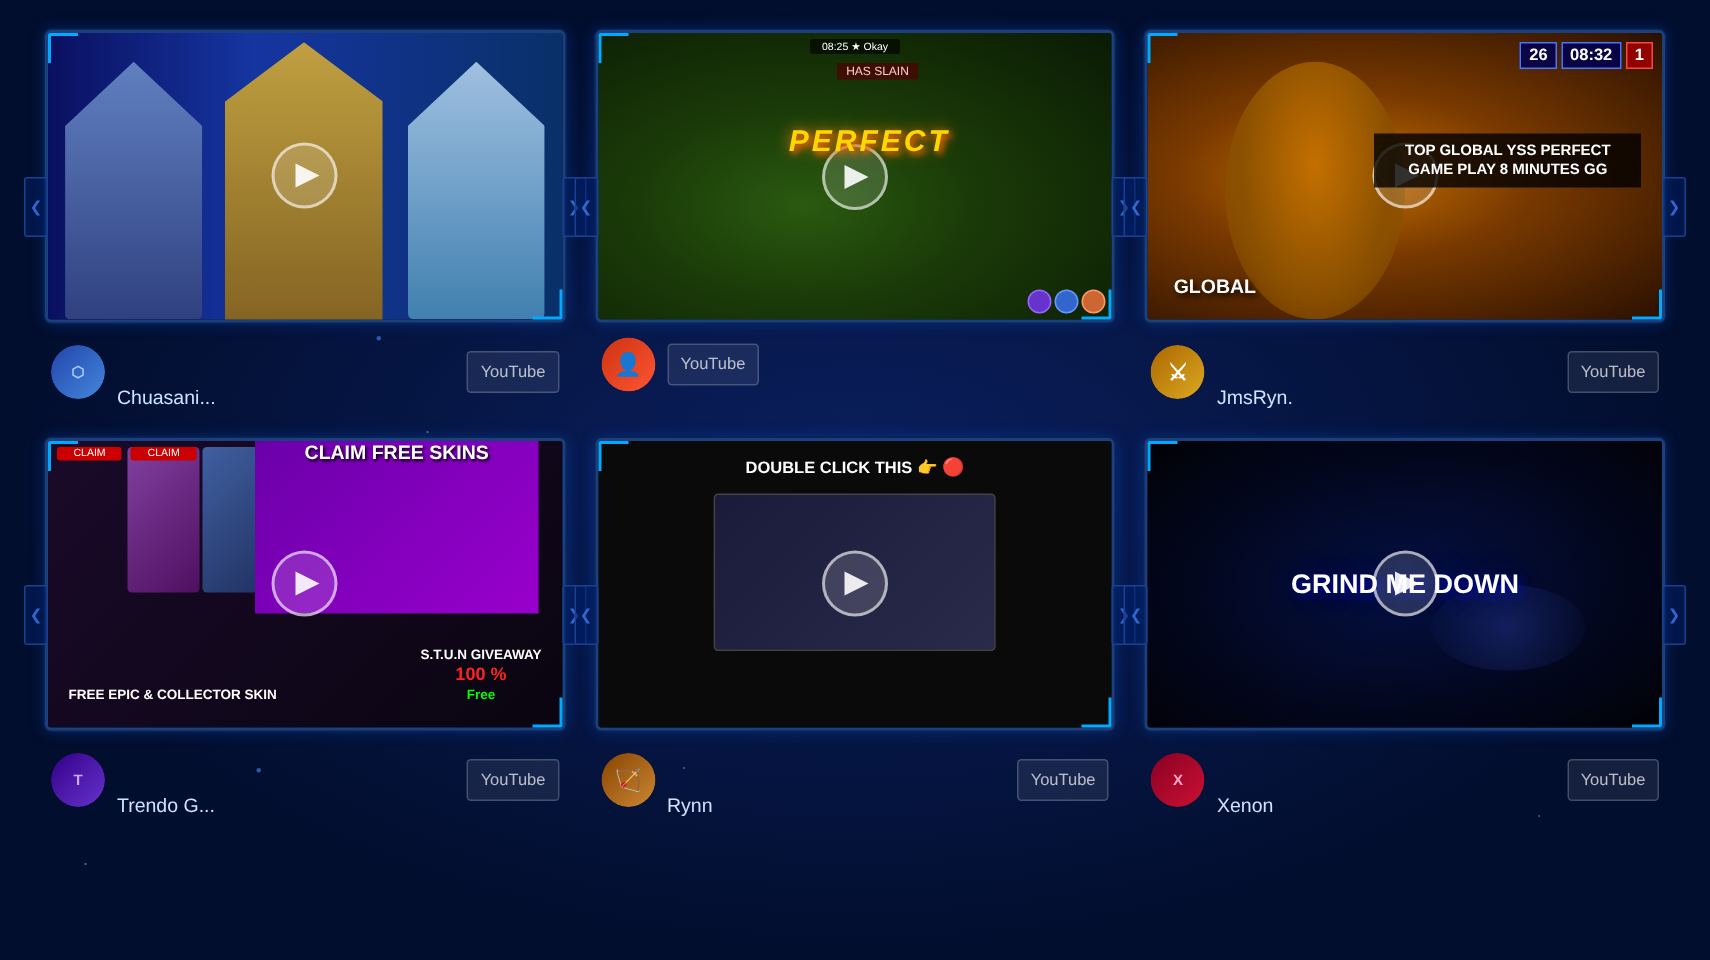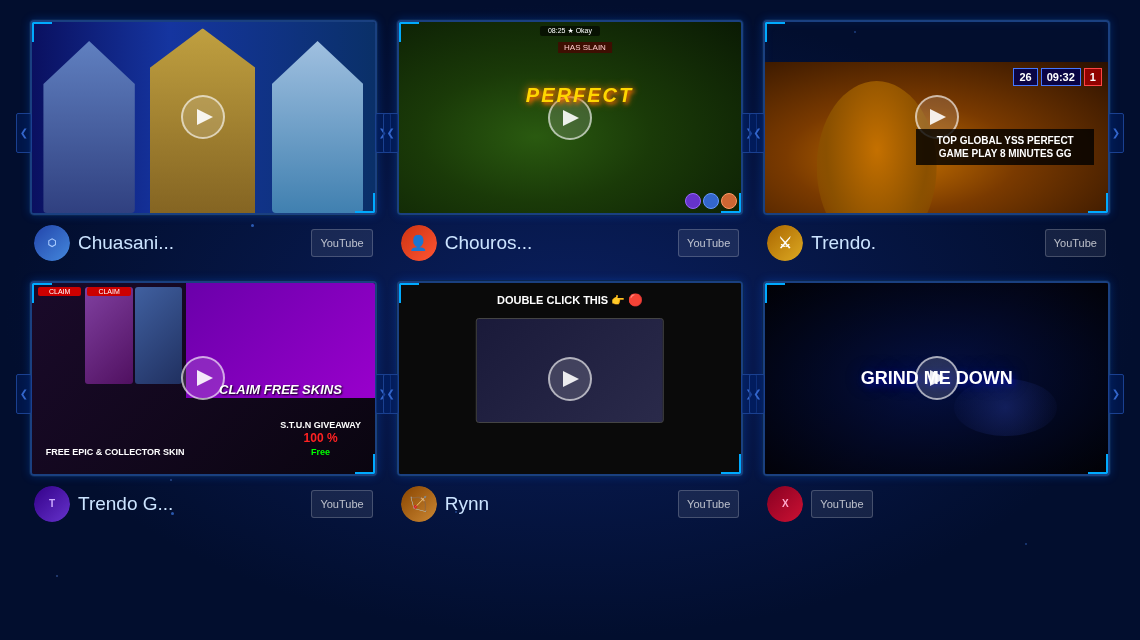--- a/index.html
+++ b/index.html
@@ -134,21 +134,20 @@
     .char-2 { background: linear-gradient(to bottom, #c0a040 0%, #806020 100%); clip-path: polygon(50% 0%, 100% 20%, 100% 100%, 0% 100%, 0% 20%); transform: scale(1.1); }
     .char-3 { background: linear-gradient(to bottom, #a0c0e0 0%, #4080b0 100%); clip-path: polygon(50% 0%, 100% 25%, 100% 100%, 0% 100%, 0% 25%); }
 
     
     .yss-bg {
       width: 100%;
       height: 100%;
       background: radial-gradient(ellipse at 40% 50%, #c47000 0%, #7a3a00 40%, #2a1000 100%);
       position: relative;
       overflow: hidden;
-      margin-top: 40px;
     }
     .yss-silhouette {
       position: absolute;
       left: 15%;
       bottom: 0;
       width: 35%;
       height: 90%;
       background: radial-gradient(ellipse at 50% 40%, #c47000 0%, #8a5000 60%, transparent 100%);
       clip-path: ellipse(50% 50% at 50% 50%);
     }
@@ -156,29 +155,28 @@
     
     .skins-bg {
       width: 100%;
       height: 100%;
       background: linear-gradient(135deg, #1a0a2a 0%, #0a0510 100%);
       position: relative;
       overflow: hidden;
     }
     .skins-purple-band {
       position: absolute;
-      right: 0; top: 0;
+      right: 16px; top: 0;
       width: 55%;
       height: 60%;
       background: linear-gradient(135deg, #6a00aa 0%, #9900cc 100%);
       display: flex;
       align-items: center;
-      justify-content: flex-end;
+      justify-content: flex-start;
       flex-direction: column;
-      font-style: italic;
     }
     .claim-free-skins {
       color: #fff;
       font-size: 13px;
       font-weight: 900;
       text-align: center;
       text-transform: uppercase;
       line-height: 1.2;
       text-shadow: 1px 1px 2px #000;
     }
@@ -282,25 +280,26 @@
       align-items: center;
       justify-content: center;
       font-size: 14px;
       font-weight: bold;
       color: #fff;
       overflow: hidden;
     }
 
     .channel-name {
       color: #cce4ff;
-      font-size: 19px;
+      font-size: 13px;
       flex: 1;
       overflow: hidden;
       text-overflow: ellipsis;
       white-space: nowrap;
+      margin-top: 32px;
     }
 
     .yt-badge {
       background: rgba(255,255,255,0.08);
       border: 1px solid rgba(255,255,255,0.2);
       color: rgba(255,255,255,0.7);
       font-size: 11px;
       padding: 7px 8px;
       border-radius: 3px;
       white-space: nowrap;
@@ -417,51 +416,50 @@
           <div style="width:16px;height:16px;border-radius:50%;background:#3366cc;border:1px solid #6699ff;"></div>
           <div style="width:16px;height:16px;border-radius:50%;background:#cc6633;border:1px solid #ff9966;"></div>
         </div>
       </div>
       <div class="play-btn"></div>
     </div>
     <div class="channel-row">
       <div class="avatar">
         <div class="avatar-circle av2">👤</div>
       </div>
-      <span class="channel-name">Chouros...</span>
       <span class="yt-badge">YouTube</span>
     </div>
     <div class="card-nav-l">❮</div>
     <div class="card-nav-r">❯</div>
   </div>
 
   <div class="card card-wrapper">
     <div class="thumbnail-wrapper">
       <div class="yss-bg">
         <div class="yss-silhouette"></div>
 
         <div style="position:absolute;top:6px;right:6px;display:flex;gap:3px;z-index:6;">
           <div style="background:rgba(0,0,80,0.85);border:1px solid #4477ff;padding:2px 5px;font-size:11px;font-weight:bold;color:#fff;">26</div>
-          <div style="background:rgba(0,0,80,0.85);border:1px solid #4477ff;padding:2px 5px;font-size:11px;font-weight:bold;color:#fff;">09:32</div>
+          <div style="background:rgba(0,0,80,0.85);border:1px solid #4477ff;padding:2px 5px;font-size:11px;font-weight:bold;color:#fff;">08:32</div>
           <div style="background:rgba(160,0,0,0.85);border:1px solid #ff4444;padding:2px 5px;font-size:11px;font-weight:bold;color:#fff;">1</div>
         </div>
 
         <div style="position:absolute;right:4%;top:35%;width:52%;background:rgba(0,0,0,0.8);padding:5px 7px;z-index:6;">
           <div style="color:#fff;font-size:10px;font-weight:900;text-transform:uppercase;line-height:1.3;text-align:center;">TOP GLOBAL YSS PERFECT GAME PLAY 8 MINUTES GG</div>
         </div>
 
         <div style="position:absolute;left:5%;bottom:8%;font-size:13px;font-weight:900;color:#fff;text-shadow:2px 2px 4px #000;z-index:6;">GLOBAL</div>
       </div>
       <div class="play-btn"></div>
     </div>
     <div class="channel-row">
       <div class="avatar">
         <div class="avatar-circle av3">⚔</div>
       </div>
-      <span class="channel-name">Trendo.</span>
+      <span class="channel-name">JmsRyn.</span>
       <span class="yt-badge">YouTube</span>
     </div>
     <div class="card-nav-l">❮</div>
     <div class="card-nav-r">❯</div>
   </div>
 
   <div class="card card-wrapper">
     <div class="thumbnail-wrapper">
       <div class="skins-bg">
 
@@ -534,19 +532,20 @@
 
         <div style="position:absolute;bottom:20%;right:15%;width:30%;height:30%;background:radial-gradient(circle,rgba(40,60,160,0.4),transparent);border-radius:50%;z-index:2;"></div>
         <div class="grind-text">GRIND ME DOWN</div>
       </div>
       <div class="play-btn"></div>
     </div>
     <div class="channel-row">
       <div class="avatar">
         <div class="avatar-circle av6">X</div>
       </div>
+      <span class="channel-name">Xenon</span>
       <span class="yt-badge">YouTube</span>
     </div>
     <div class="card-nav-l">❮</div>
     <div class="card-nav-r">❯</div>
   </div>
 
 </div>
 
 </body></html>

